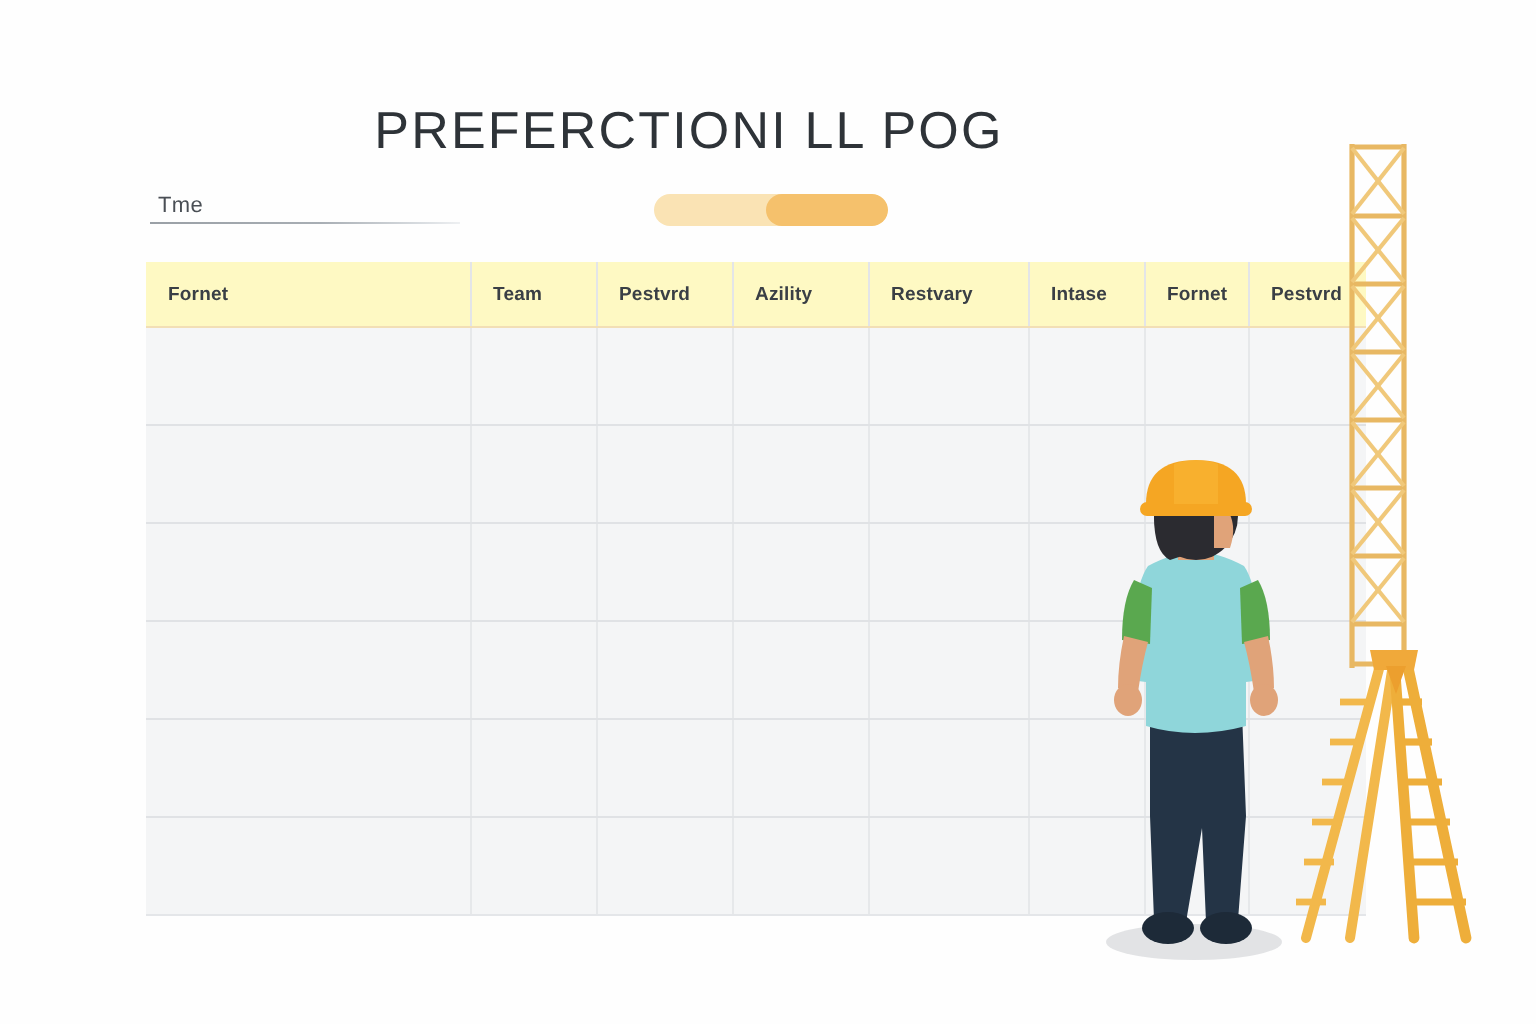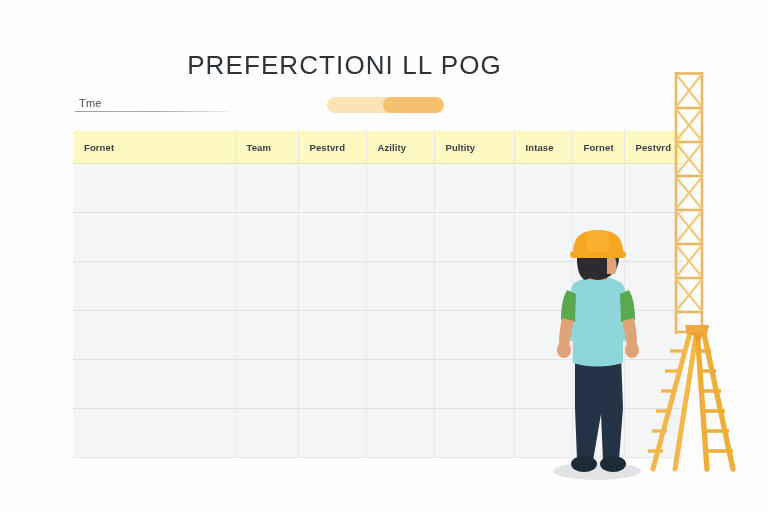--- a/index.html
+++ b/index.html
@@ -166,21 +166,21 @@
         <col style="width: 58px;">
         <col style="width: 52px;">
         <col style="width: 59px;">
       </colgroup>
     <thead>
       <tr id="header-row">
           <th>Fornet</th>
           <th>Team</th>
           <th>Pestvrd</th>
           <th>Azility</th>
-          <th>Pultity</th>
+          <th>Restvary</th>
           <th>Intase</th>
           <th>Fornet</th>
           <th>Pestvrd</th>
         </tr>
     </thead>
     <tbody id="table-body">
         <tr>
           <td></td>
           <td></td>
           <td></td>

